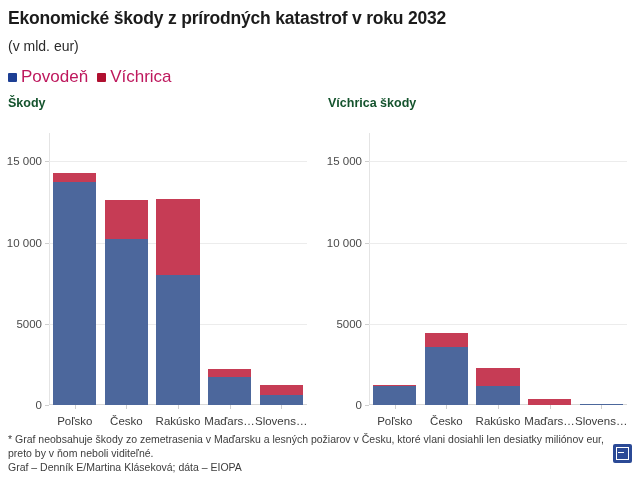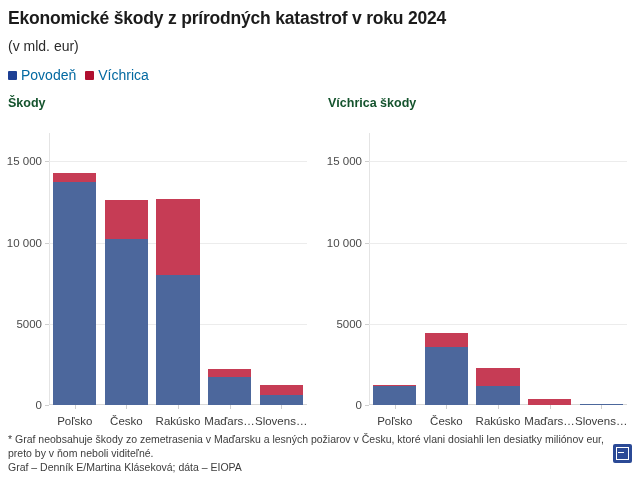--- a/index.html
+++ b/index.html
@@ -18,21 +18,21 @@
   }
   .subtitle{
     position:absolute;left:8px;top:38px;
     font-size:14px;color:#2b2b2b;white-space:nowrap;
   }
   .legend{
     position:absolute;left:8px;top:67px;display:flex;align-items:center;gap:9px;
   }
   .legend-item{display:flex;align-items:center;gap:4px;}
   .legend-swatch{width:9px;height:9px;border-radius:1px;display:block;}
-  .legend-label{font-size:14px;color:#0369a1;white-space:nowrap;}
+  .legend-label{font-size:17px;color:#be185d;white-space:nowrap;}
 
   
   .panel{position:absolute;top:96px;}
   .panel-left{left:0px;width:320px;}
   .panel-right{left:320px;width:320px;}
   .panel-title{
     position:absolute;left:8px;top:0px;
     font-size:12.5px;font-weight:bold;color:#14532d;white-space:nowrap;
   }
 
@@ -84,21 +84,21 @@
   }
   .logo-bar{
     position:absolute;left:4.5px;top:7.5px;width:6px;height:1.6px;background:#ffffff;
   }
 </style>
 </head>
 <body>
 
 <div class="page">
 
-  <div class="title">Ekonomické škody z prírodných katastrof v roku 2024</div>
+  <div class="title">Ekonomické škody z prírodných katastrof v roku 2032</div>
   <div class="subtitle">(v mld. eur)</div>
 
   <div class="legend">
     <div class="legend-item">
       <span class="legend-swatch" style="background: rgb(29, 63, 148);"></span>
       <span class="legend-label">Povodeň</span>
     </div>
     <div class="legend-item">
       <span class="legend-swatch" style="background: rgb(176, 16, 48);"></span>
       <span class="legend-label">Víchrica</span>

